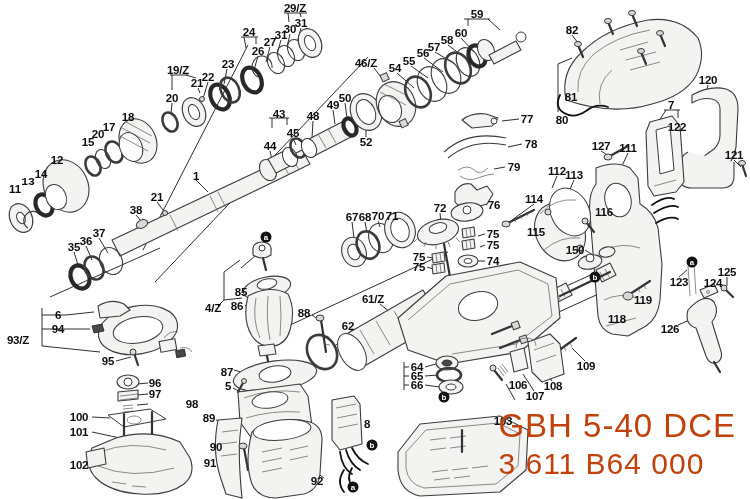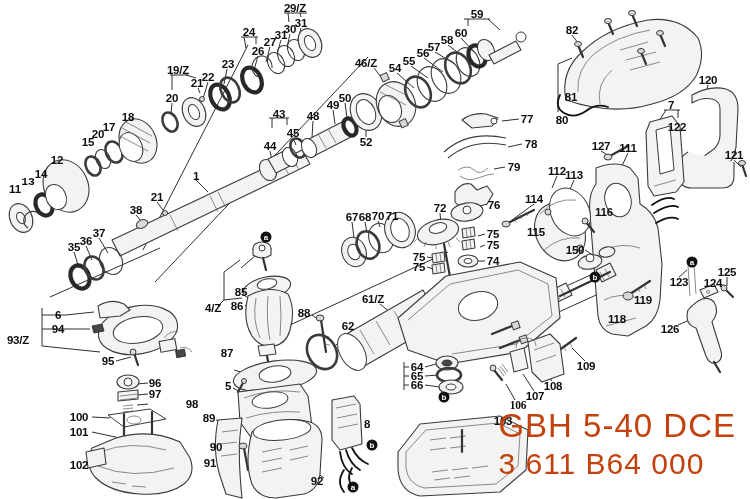--- a/index.html
+++ b/index.html
@@ -419,37 +419,37 @@
       <span class="label" style="left: 419px; top: 267px;">75</span>
       <span class="label" style="left: 494px; top: 205px;">76</span>
       <span class="label" style="left: 527px; top: 119px;">77</span>
       <span class="label" style="left: 531px; top: 144px;">78</span>
       <span class="label" style="left: 514px; top: 167px;">79</span>
       <span class="label" style="left: 562px; top: 120px;">80</span>
       <span class="label" style="left: 571px; top: 97px;">81</span>
       <span class="label" style="left: 572px; top: 30px;">82</span>
       <span class="label" style="left: 241px; top: 268px; margin-top: 24px;">85</span>
       <span class="label" style="left: 237px; top: 306px;">86</span>
-      <span class="label" style="left: 227px; top: 353px;">87</span>
+      <span class="label" style="left: 227px; top: 372px;">87</span>
       <span class="label" style="left: 304px; top: 313px;">88</span>
       <span class="label" style="left: 209px; top: 418px;">89</span>
       <span class="label" style="left: 216px; top: 447px;">90</span>
       <span class="label" style="left: 210px; top: 463px;">91</span>
       <span class="label" style="left: 317px; top: 481px;">92</span>
       <span class="label" style="left: 18px; top: 340px;">93/Z</span>
       <span class="label" style="left: 58px; top: 329px;">94</span>
       <span class="label" style="left: 108px; top: 361px;">95</span>
       <span class="label" style="left: 155px; top: 383px;">96</span>
       <span class="label" style="left: 155px; top: 394px;">97</span>
       <span class="label" style="left: 156px; top: 404px; margin-left: 36px;">98</span>
       <span class="label" style="left: 79px; top: 417px;">100</span>
       <span class="label" style="left: 79px; top: 432px;">101</span>
       <span class="label" style="left: 79px; top: 465px;">102</span>
       <span class="label" style="left: 503px; top: 421px;">103</span>
-      <span class="label" style="left: 518px; top: 405px; font-family: Liberation Serif, serif;">106</span>
+      <span class="label" style="left: 518px; top: 385px;">106</span>
       <span class="label" style="left: 535px; top: 396px;">107</span>
       <span class="label" style="left: 553px; top: 386px;">108</span>
       <span class="label" style="left: 586px; top: 366px;">109</span>
       <span class="label" style="left: 628px; top: 148px;">111</span>
       <span class="label" style="left: 557px; top: 171px;">112</span>
       <span class="label" style="left: 574px; top: 175px;">113</span>
       <span class="label" style="left: 534px; top: 199px;">114</span>
       <span class="label" style="left: 536px; top: 232px;">115</span>
       <span class="label" style="left: 604px; top: 212px;">116</span>
       <span class="label" style="left: 575px; top: 250px;">150</span>

